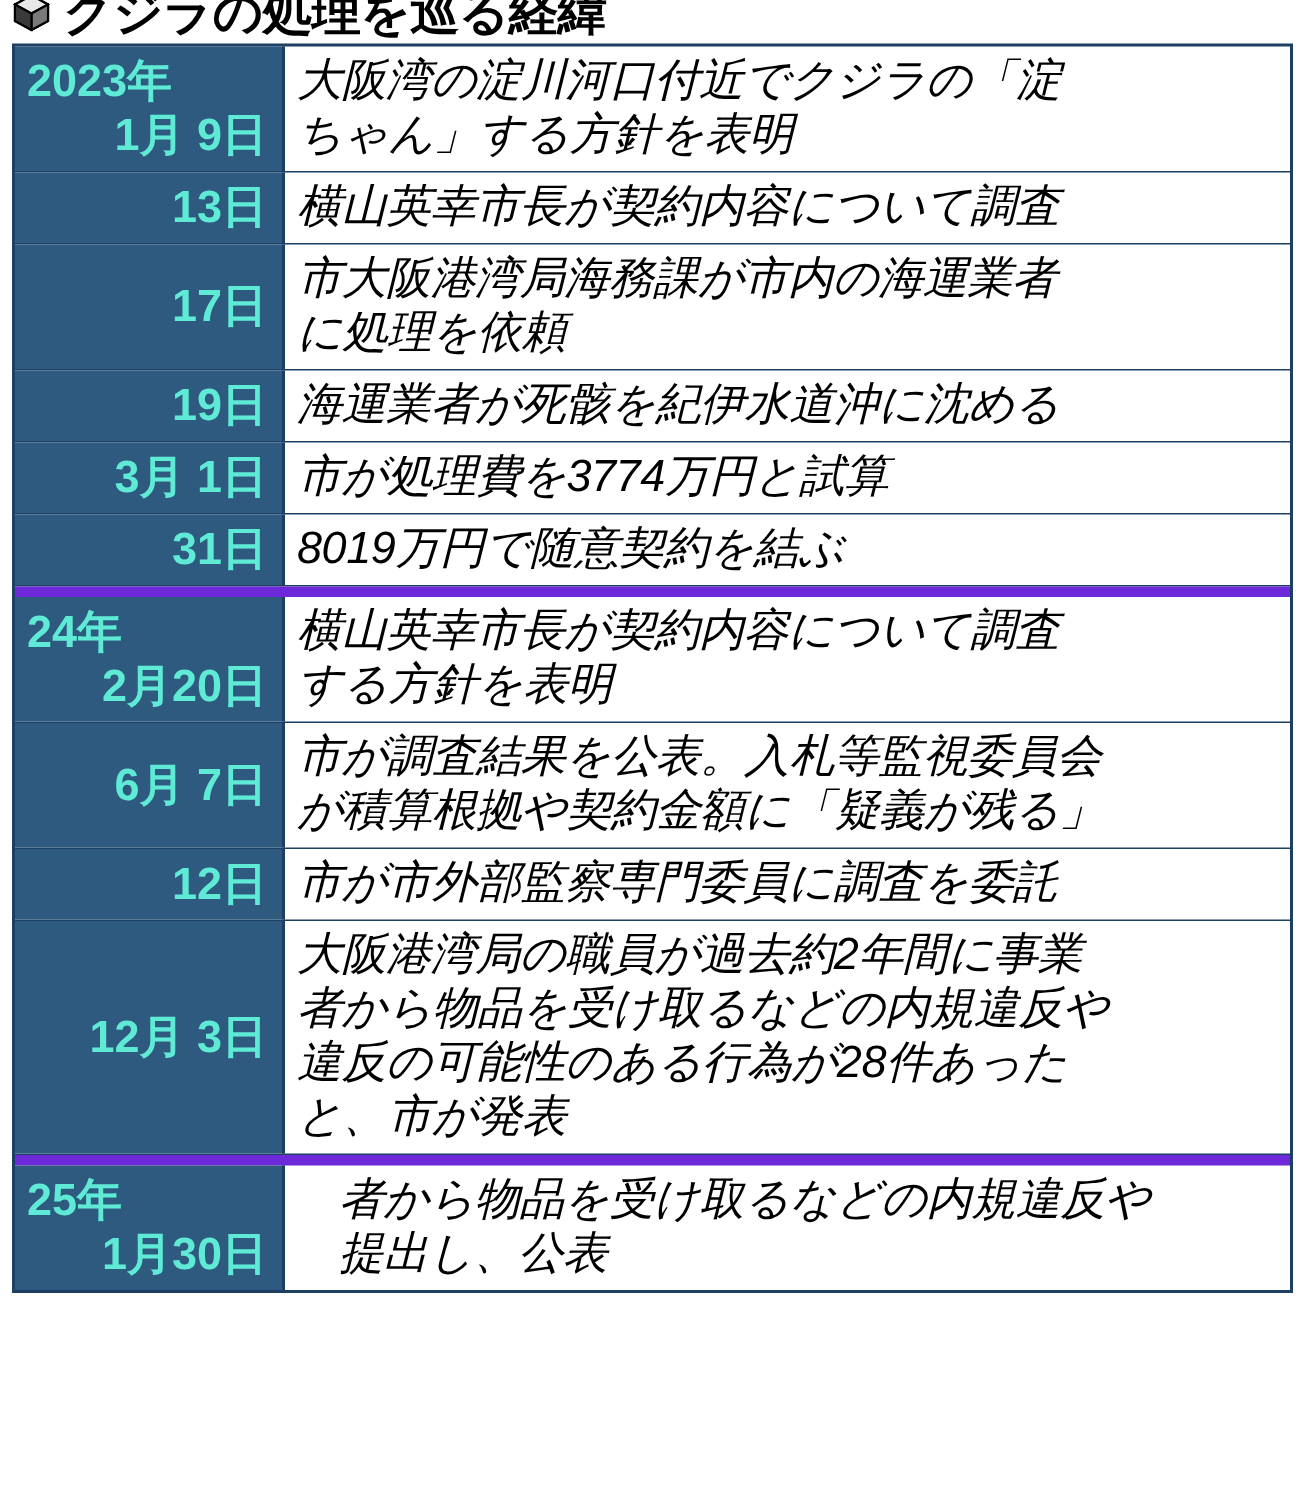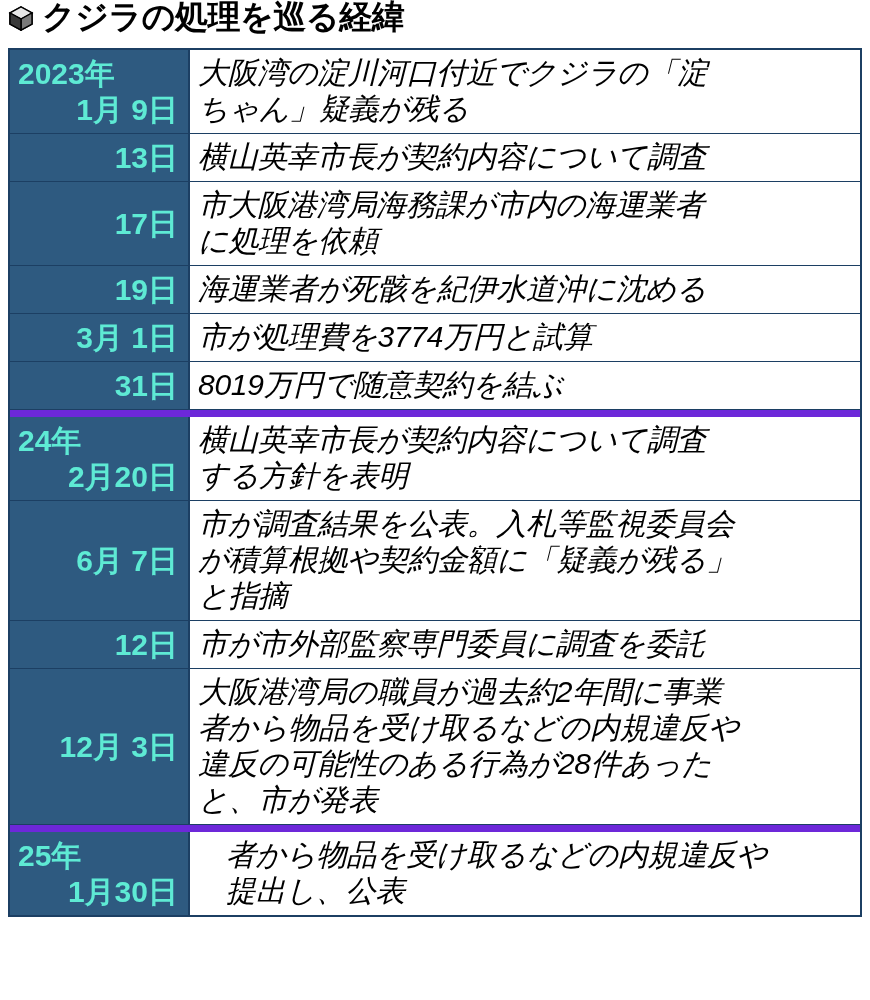--- a/index.html
+++ b/index.html
@@ -22,21 +22,21 @@
     box-sizing: border-box;
     padding: 0;
   }
 
   
   .title-row {
     display: flex;
     align-items: center;
     gap: 8px;
     padding: 6px 0 21px 8px;
-    height: 48px;
+    height: 29px;
     box-sizing: border-box;
   }
   .title-icon {
     width: 26px;
     height: 26px;
     flex: 0 0 auto;
     position: relative;
     top: 1px;
   }
   .title-text {
@@ -138,21 +138,21 @@
   </div>
 
   <div class="table" id="timeline-table">
       <div class="row">
         <div class="date-cell">
           <div class="date-line year-left">2023年</div>
           <div class="date-line">1月 9日</div>
         </div>
         <div class="text-cell">
           <div class="text-line">大阪湾の淀川河口付近でクジラの「淀</div>
-          <div class="text-line">ちゃん」疑義が残る</div>
+          <div class="text-line">ちゃん」する方針を表明</div>
         </div>
       </div>
       <div class="row">
         <div class="date-cell">
           <div class="date-line">13日</div>
         </div>
         <div class="text-cell">
           <div class="text-line">横山英幸市長が契約内容について調査</div>
         </div>
       </div>
@@ -199,21 +199,20 @@
           <div class="text-line">する方針を表明</div>
         </div>
       </div>
       <div class="row">
         <div class="date-cell">
           <div class="date-line">6月 7日</div>
         </div>
         <div class="text-cell">
           <div class="text-line">市が調査結果を公表。入札等監視委員会</div>
           <div class="text-line">が積算根拠や契約金額に「疑義が残る」</div>
-          <div class="text-line">と指摘</div>
         </div>
       </div>
       <div class="row">
         <div class="date-cell">
           <div class="date-line">12日</div>
         </div>
         <div class="text-cell">
           <div class="text-line">市が市外部監察専門委員に調査を委託</div>
         </div>
       </div>

